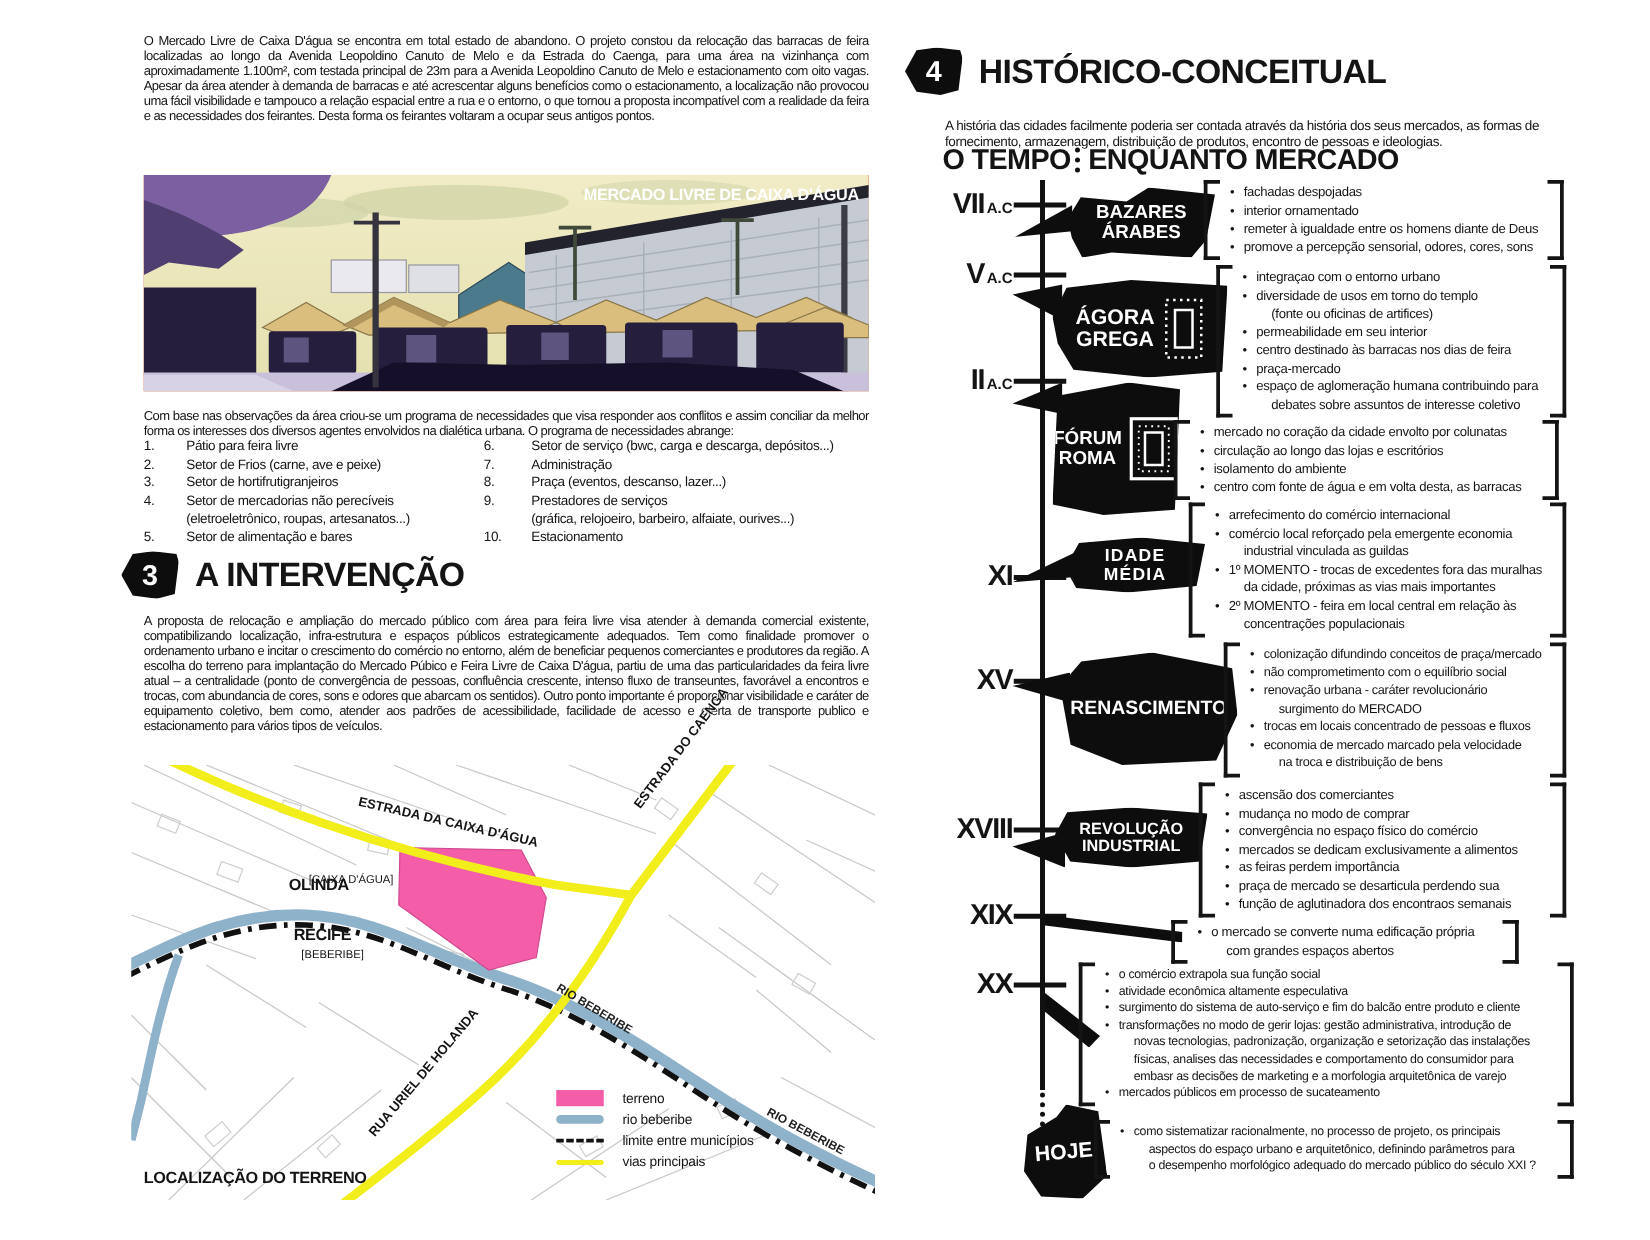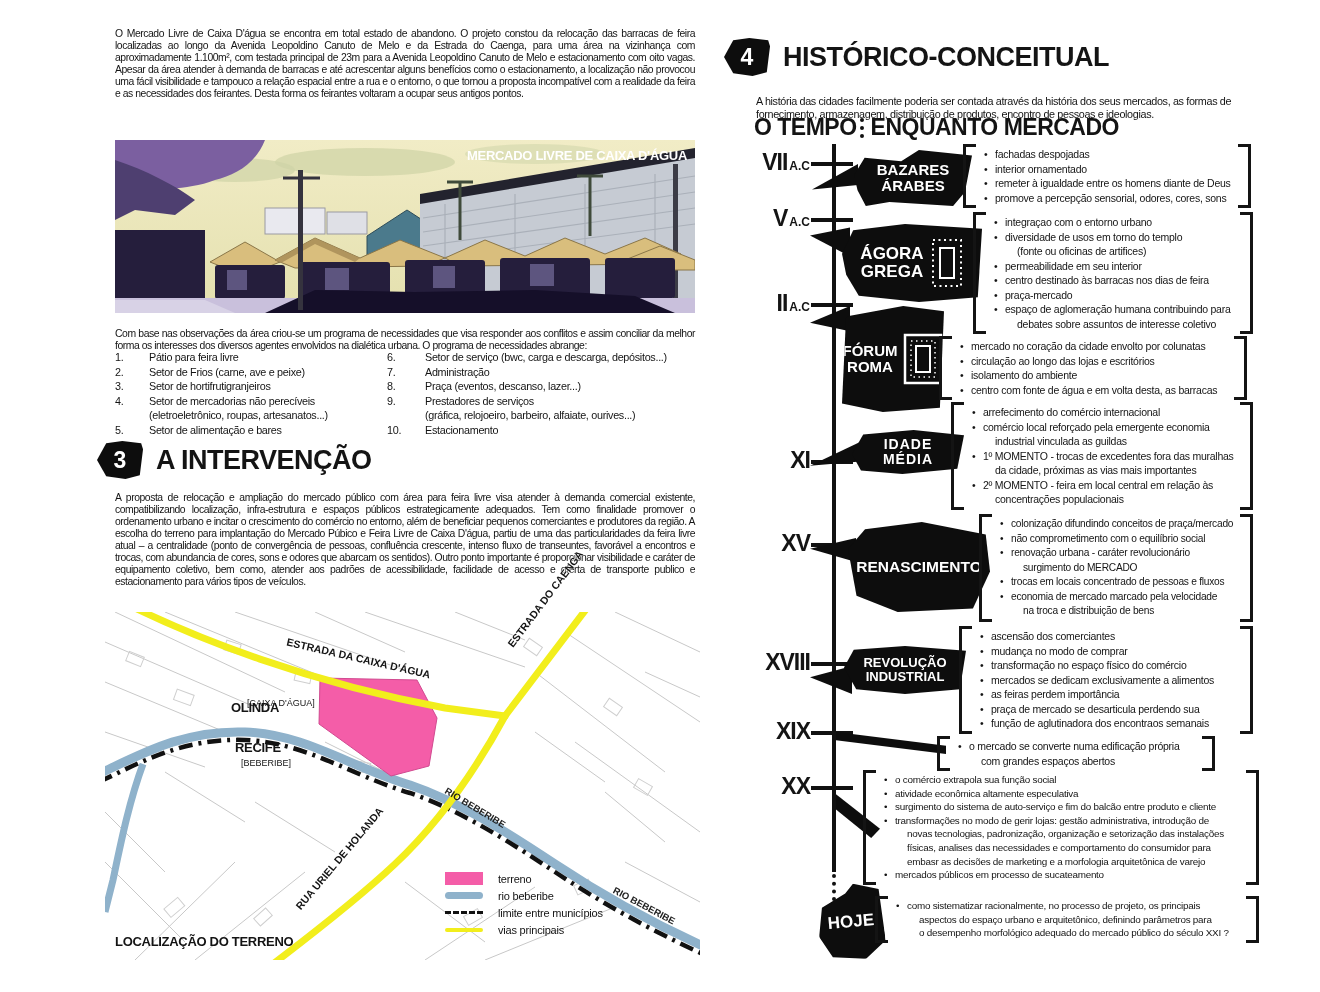--- a/index.html
+++ b/index.html
@@ -530,21 +530,21 @@
             <div class="bl-item">
               <span class="bl-mark">•</span>
               <span class="bl-text">ascensão dos comerciantes</span>
             </div>
             <div class="bl-item">
               <span class="bl-mark">•</span>
               <span class="bl-text">mudança no modo de comprar</span>
             </div>
             <div class="bl-item">
               <span class="bl-mark">•</span>
-              <span class="bl-text">transformação no espaço físico do comércio</span>
+              <span class="bl-text">convergência no espaço físico do comércio</span>
             </div>
             <div class="bl-item">
               <span class="bl-mark">•</span>
               <span class="bl-text">mercados se dedicam exclusivamente a alimentos</span>
             </div>
             <div class="bl-item">
               <span class="bl-mark">•</span>
               <span class="bl-text">as feiras perdem importância</span>
             </div>
             <div class="bl-item">

